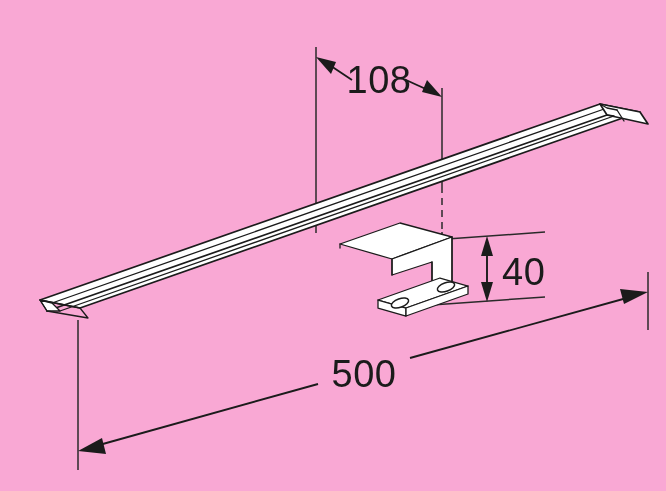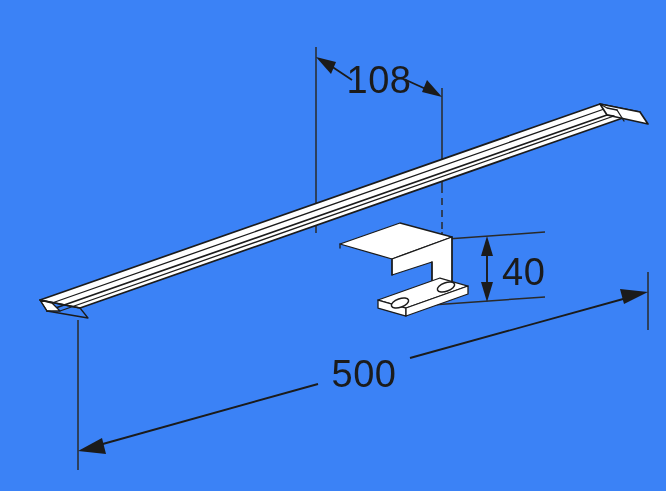--- a/index.html
+++ b/index.html
@@ -10,21 +10,21 @@
   body {
     width: 666px;
     height: 491px;
     font-family: "Liberation Sans", sans-serif;
     overflow: hidden;
   }
   #drawing-root {
     position: relative;
     width: 666px;
     height: 491px;
-    background: #3b82f6;
+    background: #f9a8d4;
   }
   svg#technical-drawing {
     display: block;
     width: 666px;
     height: 491px;
   }
   .obj-line {
     stroke: #1b1b1b;
     stroke-width: 1.7;
     fill: none;

